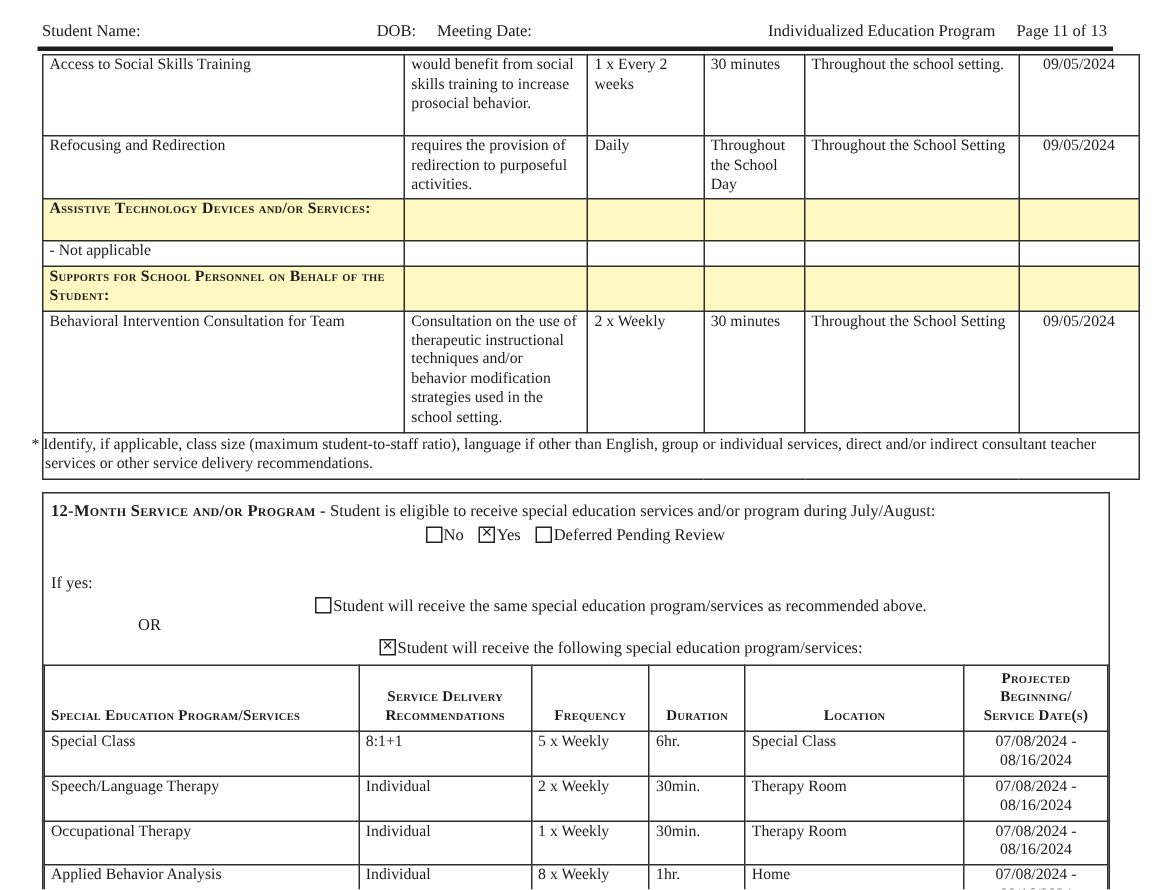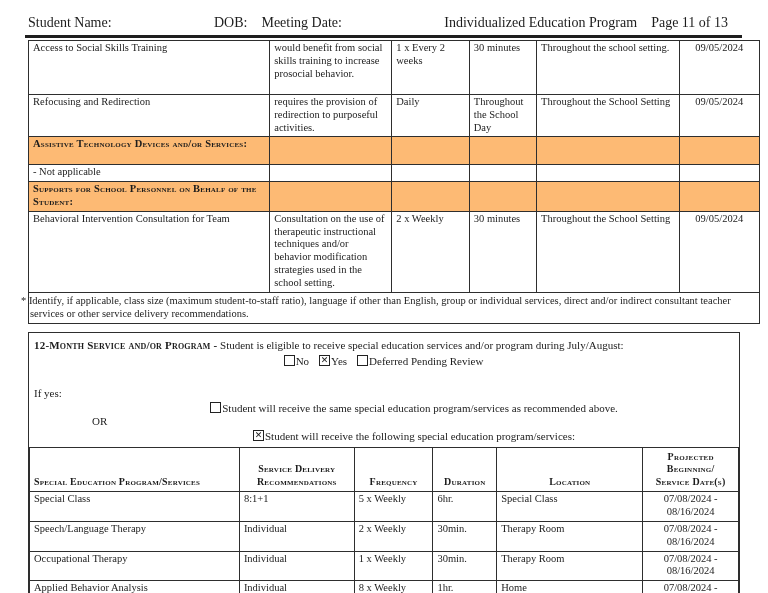--- a/index.html
+++ b/index.html
@@ -12,37 +12,37 @@
     font-family: "Liberation Serif", serif;
     color: #1c1c1c;
     font-size: 11px;
     overflow: hidden;
   }
   
   .hdr {
     display: flex;
     justify-content: space-between;
     align-items: flex-start;
-    padding: 15px 40px 0 28px;
-    font-size: 14px;
+    padding: 15px 30px 0 28px;
+    font-size: 11px;
   }
   .hdr .grp { display: flex; gap: 14px; align-items: baseline; }
   .hdr-rule {
     margin: 4px 0 0 25px;
     width: 717px;
     height: 3px;
     background: #1e1e1e;
   }
   
   table { border-collapse: collapse; table-layout: fixed; }
   td, th { border: 1px solid #2e2e2e; vertical-align: top; padding: 1px 4px 2px 4px; font-weight: normal; text-align: left; line-height: 1.22; }
   
   .t1 { margin: 2px 0 0 28px; width: 732px; font-size: 10.5px; }
   .t1 .sec td {
-    background: #fdba74;
+    background: #fef9c3;
     font-weight: bold;
     font-variant: small-caps;
     font-size: 10.5px;
     letter-spacing: 0.2px;
     margin-top: 10px;
   }
   .t1 td.ctr { text-align: center; }
   .t1 .r1 td { height: 54px; }
   .t1 .r2 td { height: 37px; }
   .t1 .sec td { height: 28px; }

